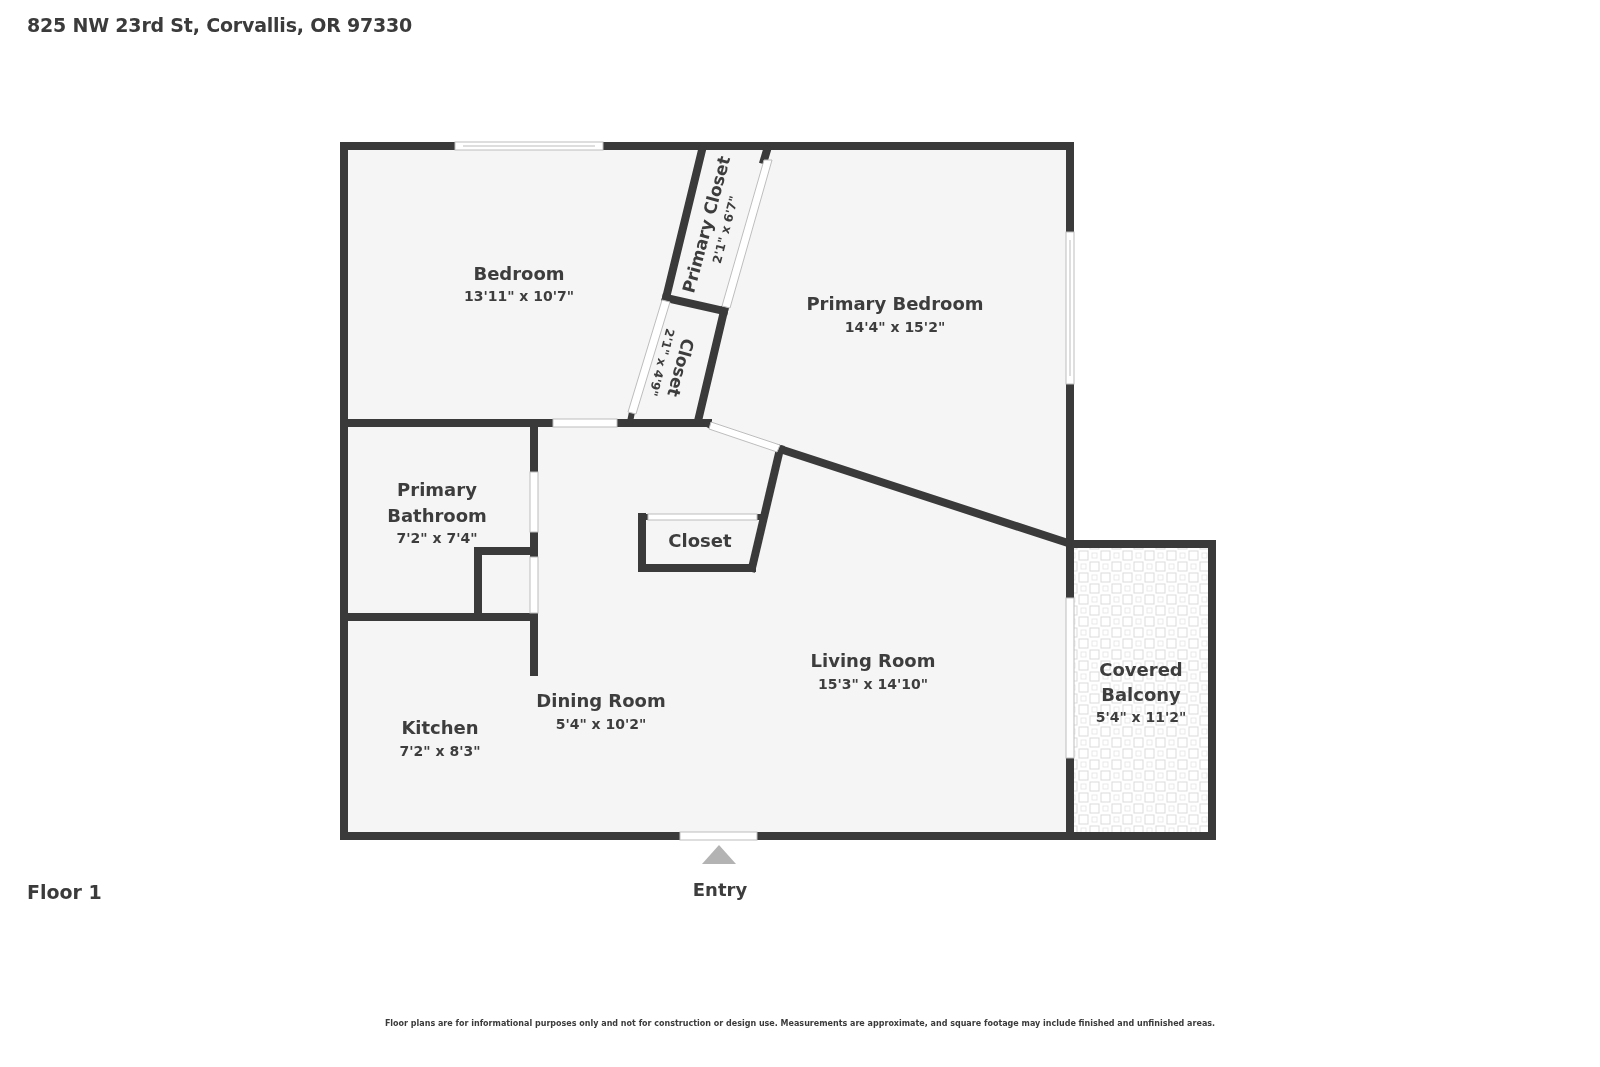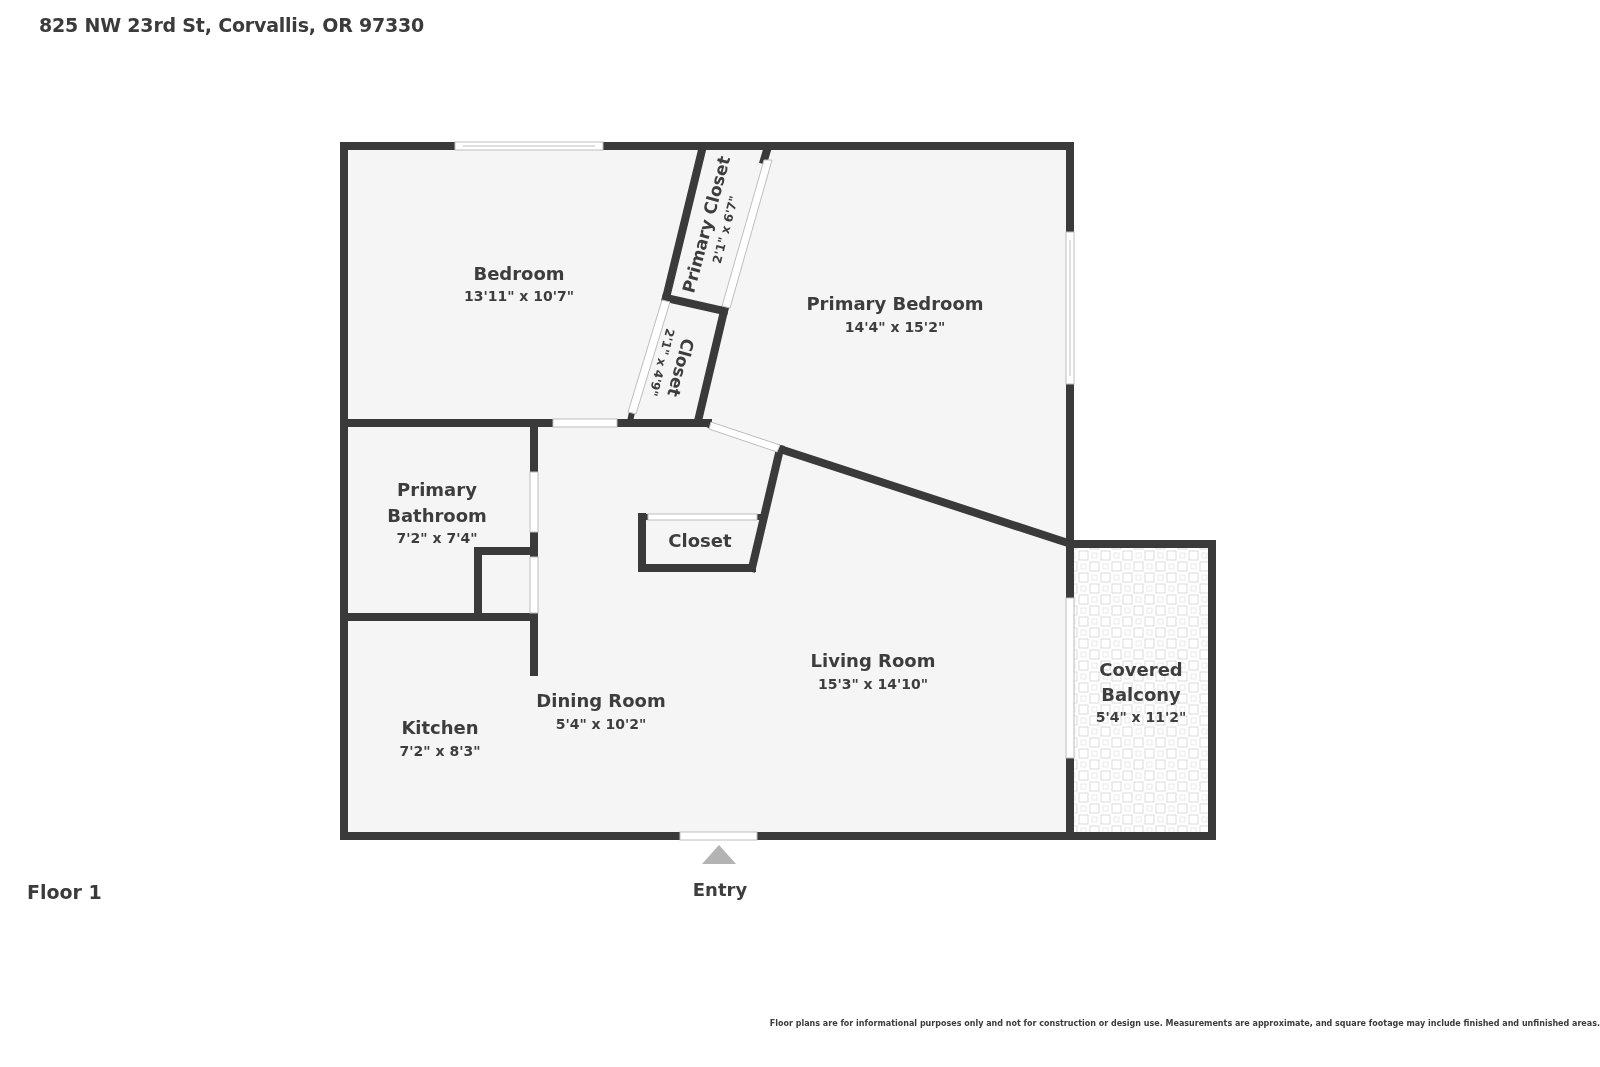--- a/index.html
+++ b/index.html
@@ -1,20 +1,20 @@
 <!DOCTYPE html>
 <html><head>
   <meta charset="utf-8">
   <style>
     html, body { margin: 0; padding: 0; background: #ffffff; }
     body { width: 1600px; height: 1067px; position: relative; overflow: hidden;
            font-family: "DejaVu Sans", sans-serif; color: #3a3a3a; }
-    .address { position: absolute; left: 27px; top: 14px; font-size: 19px; font-weight: bold; color: #3b3b3b; letter-spacing: -0.2px; margin-left: 12px; }
+    .address { position: absolute; left: 27px; top: 14px; font-size: 19px; font-weight: bold; color: #3b3b3b; letter-spacing: -0.2px; }
     .floor-label { position: absolute; left: 27px; top: 881px; font-size: 19px; font-weight: bold; color: #3b3b3b; }
-    .disclaimer { position: absolute; left: 0; width: 1600px; top: 1019px; text-align: right; font-size: 8px; font-weight: bold; color: #3b3b3b; }
+    .disclaimer { position: absolute; left: 0; width: 1600px; top: 1019px; text-align: center; font-size: 8px; font-weight: bold; color: #3b3b3b; }
     svg.plan { position: absolute; left: 0; top: 0; }
     .rname { font-family: "DejaVu Sans", sans-serif; font-weight: bold; font-size: 18px; fill: #3d3d3d; }
     .rdim { font-family: "DejaVu Sans", sans-serif; font-weight: bold; font-size: 14px; fill: #3d3d3d; }
     .rname-sm { font-family: "DejaVu Sans", sans-serif; font-weight: bold; font-size: 17px; fill: #3d3d3d; }
     .rdim-sm { font-family: "DejaVu Sans", sans-serif; font-weight: bold; font-size: 12px; fill: #3d3d3d; }
   </style>
 </head>
 <body>
 
 <div class="address">825 NW 23rd St, Corvallis, OR 97330</div>

